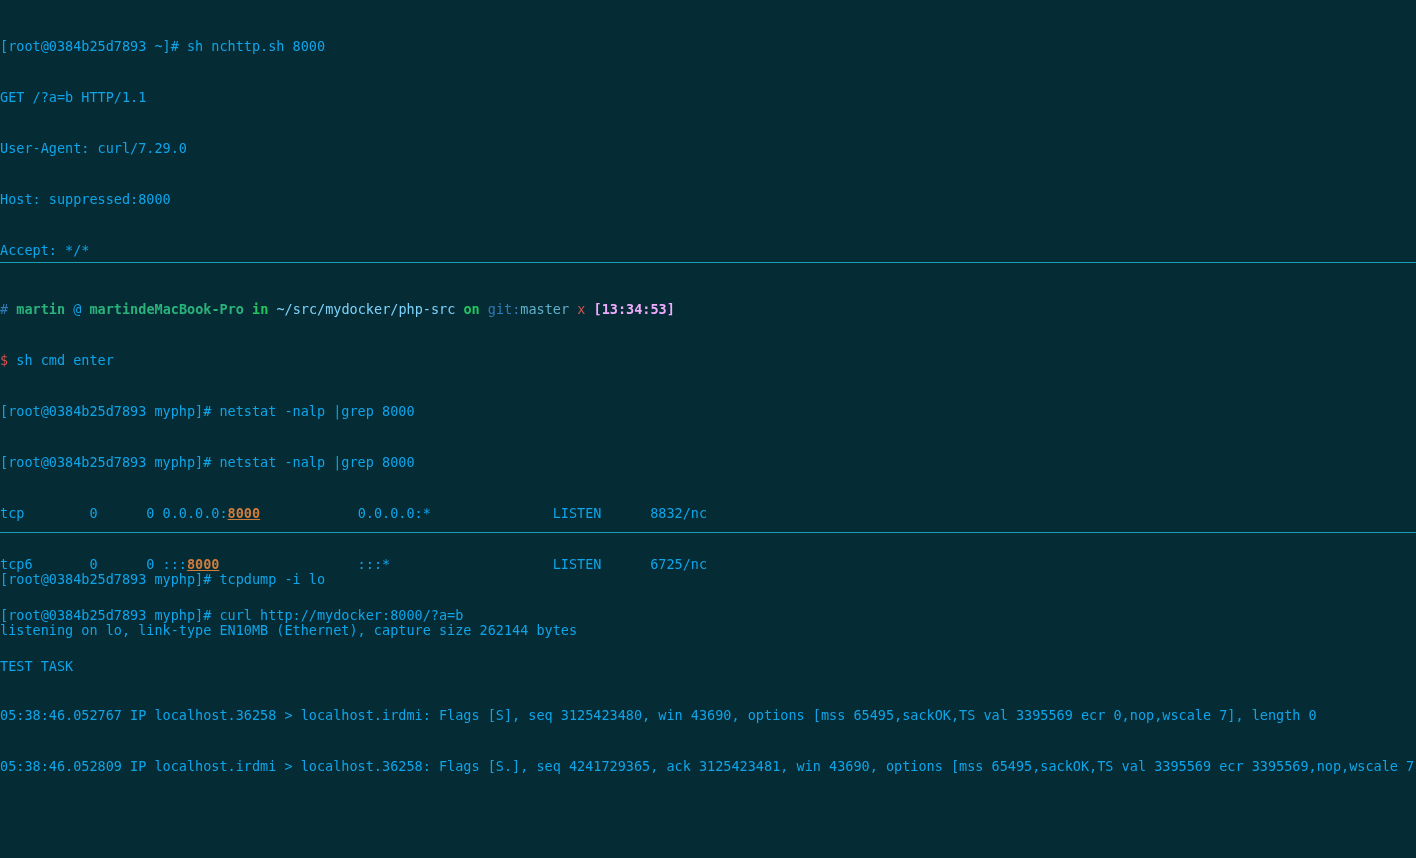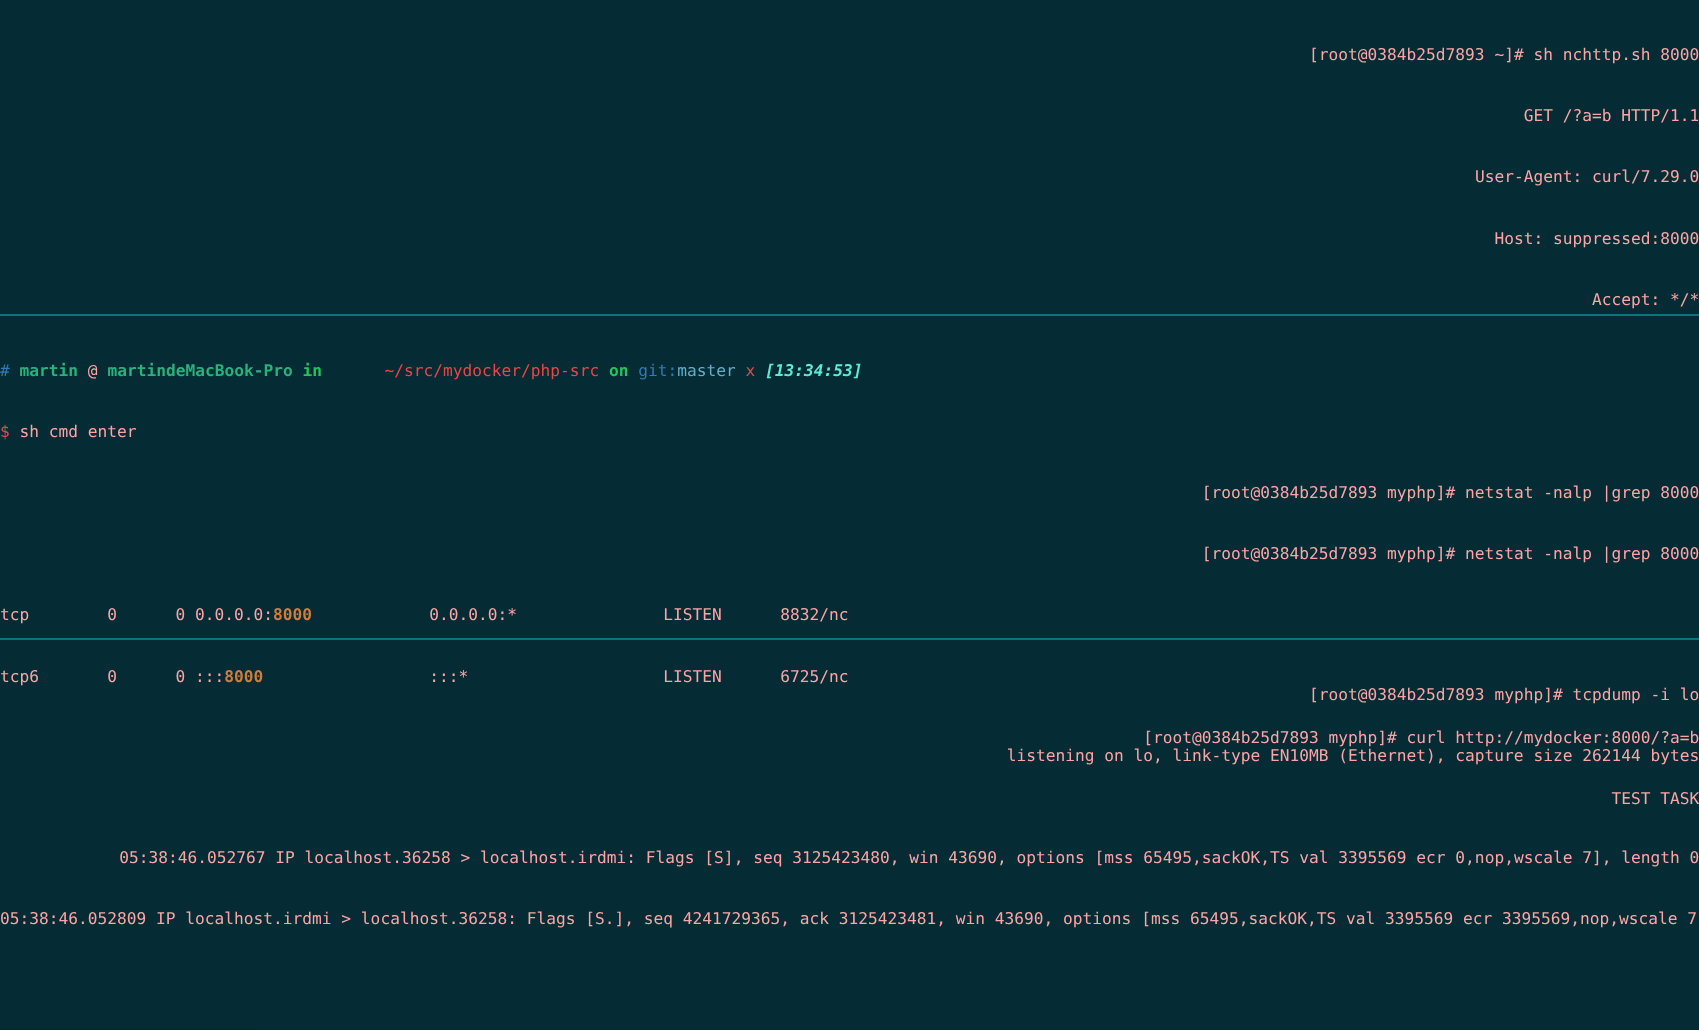--- a/index.html
+++ b/index.html
@@ -18,29 +18,29 @@
   .pane-bottom { height:327px; }
   .divider {
     height:1px;
     background:#1aa0b3;
     width:100%;
   }
   .content { padding:4px 0 0 0; white-space:pre; }
   .ln { display:block; }
 
   
-  .fg   { color:#fca5a5;text-align:right; }
-  .dim  { color:#ef4444;margin-left:44px; }
+  .fg   { color:#0ea5e9; }
+  .dim  { color:#7dd3fc; }
   .grn  { color:#2ab27b;font-weight:bold; }
   .wht  { color:#22c55e; font-weight:bold; }
   .red  { color:#d0524e; }
   .blu  { color:#2f7bb5; }
   .cyan { color:#5fb0c9;margin-top:20px; }
-  .org  { color:#d17c3a; font-weight:bold; }
-  .tm   { color:#5eead4; font-weight:bold;font-style:italic; }
+  .org  { color:#d17c3a; font-weight:bold;text-decoration:underline; }
+  .tm   { color:#f0abfc; font-weight:bold; }
 
   .cursor {
     display:inline-block;
     width:8px; height:15px;
     background:#6f8a8e;
     vertical-align:-2px;
   }
 </style>
 </head>
 <body>

